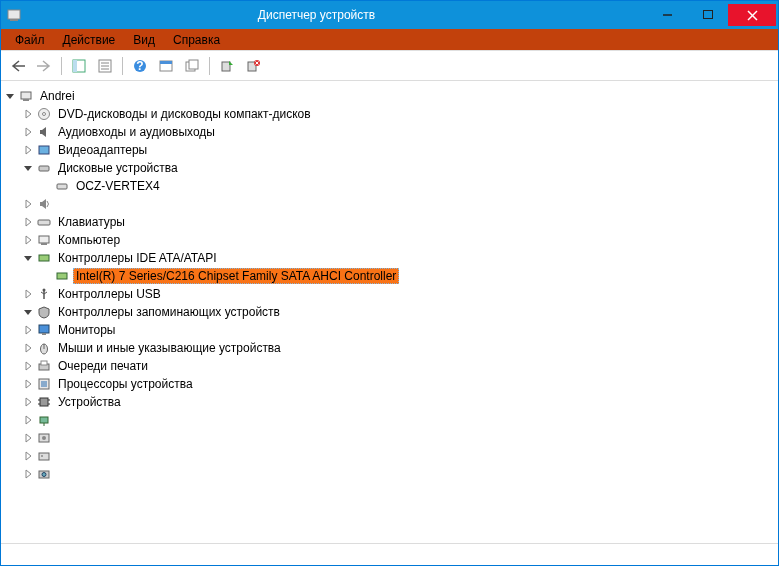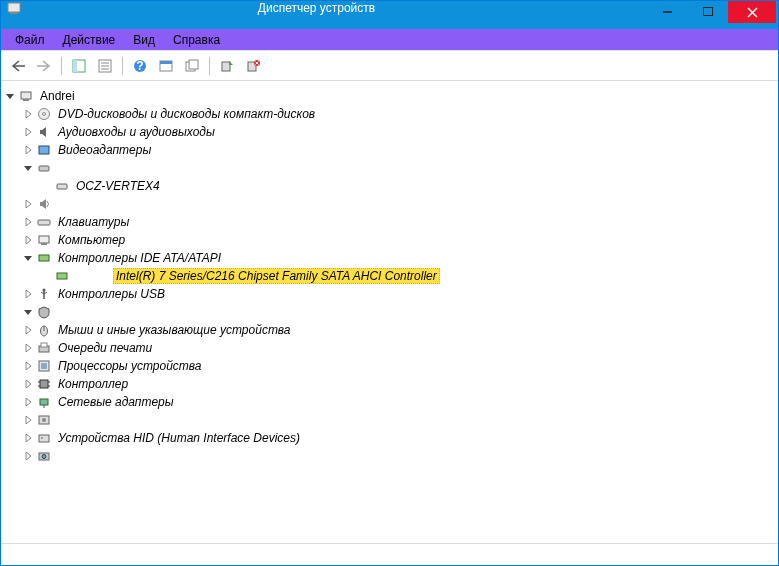--- a/index.html
+++ b/index.html
@@ -1,37 +1,37 @@
 <!DOCTYPE html>
 <html><head>
 <meta charset="utf-8">
 <style>
 * { margin: 0; padding: 0; box-sizing: border-box; font-family: "Segoe UI", Tahoma, sans-serif; font-size: 12px; }
 body { width: 779px; height: 566px; background: #fff; display: flex; flex-direction: column; border: 1px solid #0078d7; }
-.titlebar { height: 28px; background: #0e91da; display: flex; padding: 0 2px; color: #fff; }
+.titlebar { height: 28px; background: #0e91da; display: flex; align-items: center; padding: 0 2px; color: #fff; }
 .titlebar .icon { width: 22px; display: flex; justify-content: center; }
 .titlebar .title { flex: 1; text-align: center; padding-right: 40px; }
 .titlebar .win-btns { display: flex; }
 .win-btn { width: 40px; height: 22px; display: flex; align-items: center; justify-content: center; font-size: 11px; }
 .win-btn.min, .win-btn.max { background: transparent; color: #000; }
 .win-btn.close { background: #e8132c; color: #fff; width: 48px; height: 22px; font-size: 13px; }
-.menubar { height: 22px; display: flex; align-items: center; padding: 0 6px; gap: 2px; border-bottom: 1px solid #e0e0e0; background: #8b5cf6; }
+.menubar { height: 22px; display: flex; align-items: center; padding: 0 6px; gap: 2px; border-bottom: 1px solid #e0e0e0; background: #c2410c; }
 .menubar .menu-item { padding: 2px 8px; cursor: default; }
 .toolbar { height: 30px; display: flex; align-items: center; padding: 2px 6px; gap: 4px; border-bottom: 1px solid #dcdcdc; background: #fff; }
 .tb-btn { width: 22px; height: 22px; display: flex; align-items: center; justify-content: center; border: 1px solid transparent; }
 .tb-sep { width: 1px; height: 18px; background: #c0c0c0; margin: 0 2px; }
 .tree-container { flex: 1; overflow: auto; padding: 6px 2px; background: #fff; }
 .tree { list-style: none; }
-.tree ul { list-style: none; padding-left: 18px; font-style: italic; }
+.tree ul { list-style: none; padding-left: 18px; }
 .node { display: flex; align-items: center; height: 18px; padding-right: 6px; white-space: nowrap; text-align: right; }
 .expander { width: 14px; height: 14px; display: flex; align-items: center; justify-content: center; cursor: pointer; color: #666; font-size: 10px; }
 .expander.empty { visibility: hidden; }
 .node-icon { width: 18px; display: flex; align-items: center; justify-content: center; margin-right: 2px; }
 .node-label { padding: 1px 3px; cursor: default; }
-.node.selected .node-label { background: #fde047; border: 1px dotted #83b5dd; padding: 0 2px; margin-left: 40px; }
+.node.selected .node-label { background: #f97316; border: 1px dotted #83b5dd; padding: 0 2px; }
 .statusbar { height: 22px; border-top: 1px solid #dcdcdc; background: #fff; }
 svg { display: block; }
 </style>
 </head>
 <body>
 
 <div class="titlebar">
   <span class="icon">
     <svg width="14" height="14">
         <rect x="1" y="2" width="12" height="9" fill="#e8e8e8" stroke="#888"></rect>
@@ -197,20 +197,21 @@
               <span class="expander">
                 <svg width="10" height="10">
                   <path d="M1 3 L9 3 L5 8 Z" fill="#444"></path>
                 </svg>
               </span>
               <span class="node-icon">
                 <svg width="14" height="14">
                   <rect x="2" y="5" width="10" height="5" rx="1" fill="#ccc" stroke="#666"></rect>
                 </svg>
               </span>
+              <span class="node-label">Дисковые устройства</span>
             </div>
             <ul>
               <li>
                 <div class="node">
                   <span class="expander empty"></span>
                   <span class="node-icon">
                     <svg width="14" height="14">
                       <rect x="2" y="5" width="10" height="5" rx="1" fill="#ddd" stroke="#666"></rect>
                     </svg>
                   </span>
@@ -316,20 +317,37 @@
               <span class="expander">
                 <svg width="10" height="10">
                   <path d="M1 3 L9 3 L5 8 Z" fill="#444"></path>
                 </svg>
               </span>
               <span class="node-icon">
                 <svg width="14" height="14">
                   <path d="M7 2 L12 4 L12 8 Q12 12 7 13 Q2 12 2 8 L2 4 Z" fill="#bbb" stroke="#555"></path>
                 </svg>
               </span>
+              <span class="node-label">Контроллеры запоминающих устройств</span>
+            </div>
+          </li>
+          <li>
+            <div class="node">
+              <span class="expander">
+                <svg width="10" height="10">
+                  <path d="M3 1 L8 5 L3 9 Z" fill="none" stroke="#888"></path>
+                </svg>
+              </span>
+              <span class="node-icon">
+                <svg width="14" height="14">
+                  <rect x="2" y="2" width="10" height="8" fill="#4a90d9" stroke="#246"></rect>
+                  <rect x="5" y="10" width="4" height="2" fill="#888"></rect>
+                </svg>
+              </span>
+              <span class="node-label">Мониторы</span>
             </div>
           </li>
           <li>
             <div class="node">
               <span class="expander">
                 <svg width="10" height="10">
                   <path d="M3 1 L8 5 L3 9 Z" fill="none" stroke="#888"></path>
                 </svg>
               </span>
               <span class="node-icon">
@@ -382,37 +400,36 @@
               </span>
               <span class="node-icon">
                 <svg width="14" height="14">
                   <rect x="3" y="3" width="8" height="8" fill="#999" stroke="#333"></rect>
                   <line x1="1" y1="5" x2="3" y2="5" stroke="#333"></line>
                   <line x1="1" y1="9" x2="3" y2="9" stroke="#333"></line>
                   <line x1="11" y1="5" x2="13" y2="5" stroke="#333"></line>
                   <line x1="11" y1="9" x2="13" y2="9" stroke="#333"></line>
                 </svg>
               </span>
-              <span class="node-label">Контроллер</span>
+              <span class="node-label">Устройства</span>
             </div>
           </li>
           <li>
             <div class="node">
               <span class="expander">
                 <svg width="10" height="10">
                   <path d="M3 1 L8 5 L3 9 Z" fill="none" stroke="#888"></path>
                 </svg>
               </span>
               <span class="node-icon">
                 <svg width="14" height="14">
                   <rect x="3" y="4" width="8" height="6" fill="#7b9" stroke="#363"></rect>
                   <line x1="7" y1="10" x2="7" y2="13" stroke="#363"></line>
                 </svg>
               </span>
-              <span class="node-label">Сетевые адаптеры</span>
             </div>
           </li>
           <li>
             <div class="node">
               <span class="expander">
                 <svg width="10" height="10">
                   <path d="M3 1 L8 5 L3 9 Z" fill="none" stroke="#888"></path>
                 </svg>
               </span>
               <span class="node-icon">
@@ -429,21 +446,20 @@
                 <svg width="10" height="10">
                   <path d="M3 1 L8 5 L3 9 Z" fill="none" stroke="#888"></path>
                 </svg>
               </span>
               <span class="node-icon">
                 <svg width="14" height="14">
                   <rect x="2" y="4" width="10" height="7" fill="#ddd" stroke="#666"></rect>
                   <circle cx="5" cy="7" r="1" fill="#888"></circle>
                 </svg>
               </span>
-              <span class="node-label">Устройства HID (Human Interface Devices)</span>
             </div>
           </li>
           <li>
             <div class="node">
               <span class="expander">
                 <svg width="10" height="10">
                   <path d="M3 1 L8 5 L3 9 Z" fill="none" stroke="#888"></path>
                 </svg>
               </span>
               <span class="node-icon">

